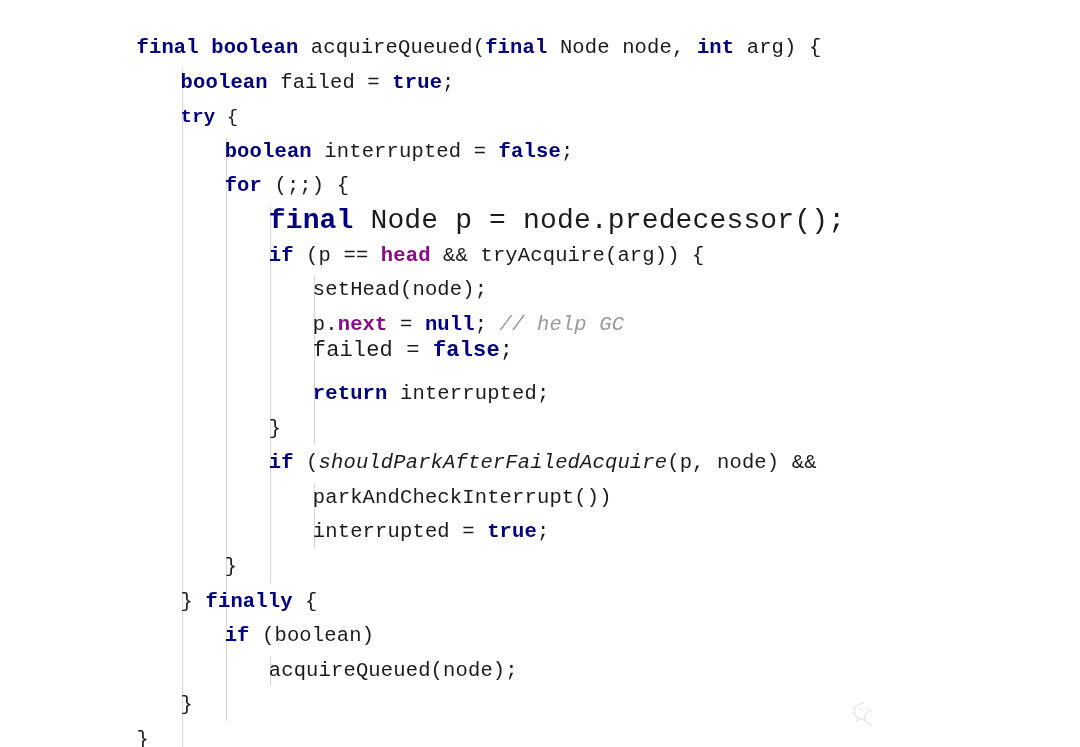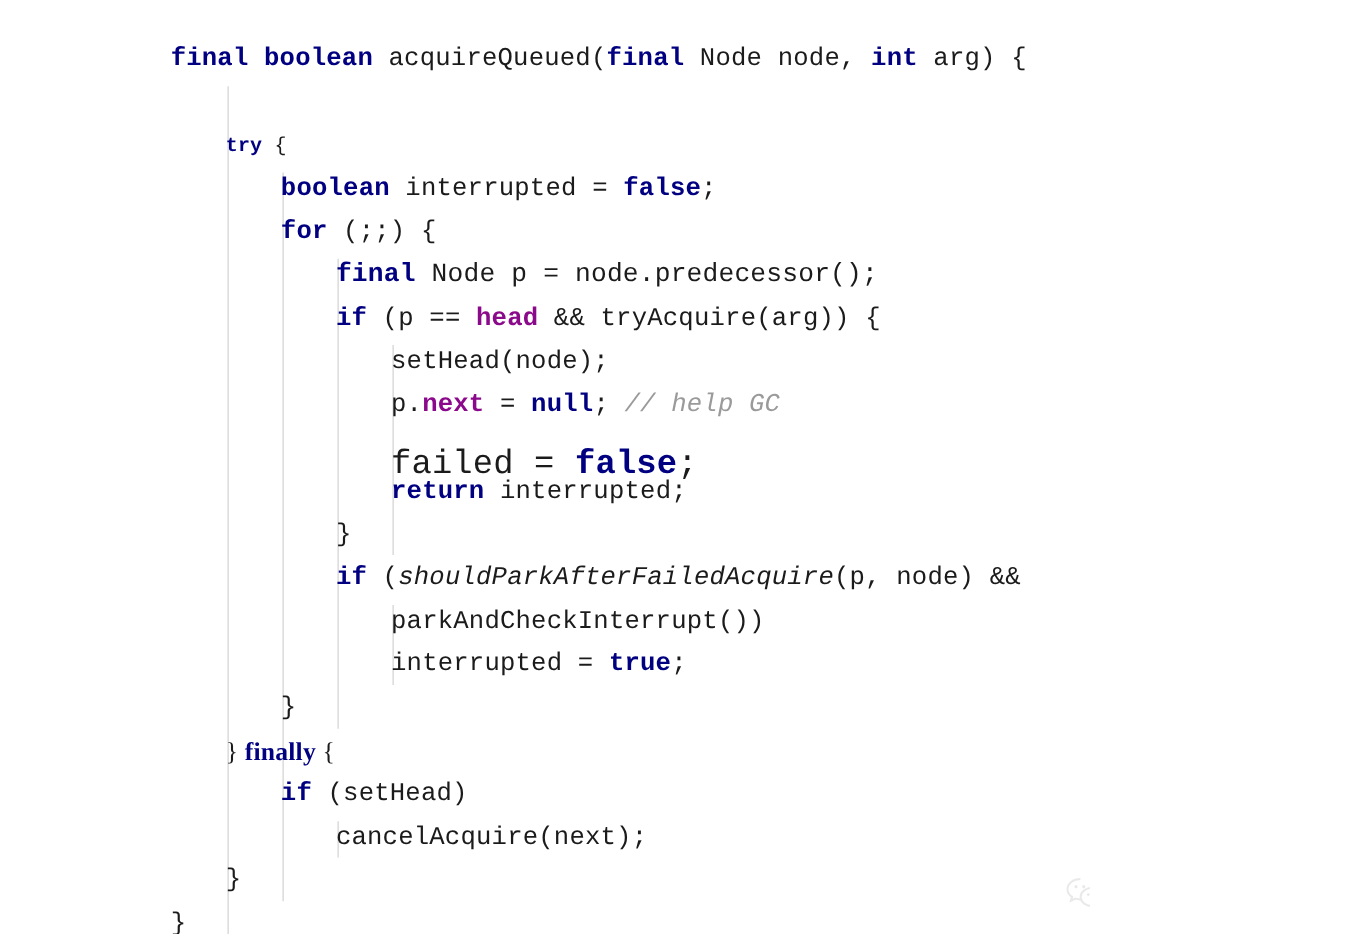--- a/index.html
+++ b/index.html
@@ -75,37 +75,38 @@
 <div id="screenshot">
 
   <div id="code-block">
       <div class="indent-guide" style="left: 182.08px; top: 51.6px; height: 687px; background: rgb(212, 212, 212);"></div>
       <div class="indent-guide" style="left: 226.16px; top: 120.8px; height: 583.2px; background: rgb(212, 212, 212);"></div>
       <div class="indent-guide" style="left: 270.24px; top: 190px; height: 375.6px; background: rgb(212, 212, 212);"></div>
       <div class="indent-guide" style="left: 314.32px; top: 259.2px; height: 168px; background: rgb(212, 212, 212);"></div>
       <div class="indent-guide" style="left: 314.32px; top: 466.8px; height: 64.2px; background: rgb(212, 212, 212);"></div>
       <div class="indent-guide" style="left: 270.24px; top: 639.8px; height: 29.6px; background: rgb(212, 212, 212);"></div>
       <div class="code-line" style="top: 14px; left: 136.5px; font-size: 20.5px;"><span class="tok-kw">final</span><span class="tok-plain"> </span><span class="tok-kw">boolean</span><span class="tok-plain"> acquireQueued(</span><span class="tok-kw">final</span><span class="tok-plain"> Node node, </span><span class="tok-kw">int</span><span class="tok-plain"> arg) {</span></div>
-      <div class="code-line" style="top: 83.2px; left: 180.58px; font-size: 16px;"><span class="tok-kw">try</span><span class="tok-plain"> {</span></div>
+      <div class="code-line" style="top: 48.6px; left: 180.58px; font-size: 20.5px;"><span class="tok-kw">boolean</span><span class="tok-plain"> failed = </span><span class="tok-kw">true</span><span class="tok-plain">;</span></div>
+      <div class="code-line" style="top: 83.2px; left: 180.58px; font-size: 19px;"><span class="tok-kw">try</span><span class="tok-plain"> {</span></div>
       <div class="code-line" style="top: 117.8px; left: 224.66px; font-size: 20.5px;"><span class="tok-kw">boolean</span><span class="tok-plain"> interrupted = </span><span class="tok-kw">false</span><span class="tok-plain">;</span></div>
       <div class="code-line" style="top: 152.4px; left: 224.66px; font-size: 20.5px;"><span class="tok-kw">for</span><span class="tok-plain"> (;;) {</span></div>
-      <div class="code-line" style="top: 187px; left: 268.74px; font-size: 21px;"><span class="tok-kw">final</span><span class="tok-plain"> Node p = node.predecessor();</span></div>
+      <div class="code-line" style="top: 187px; left: 268.74px; font-size: 28px;"><span class="tok-kw">final</span><span class="tok-plain"> Node p = node.predecessor();</span></div>
       <div class="code-line" style="top: 221.6px; left: 268.74px; font-size: 20.5px;"><span class="tok-kw">if</span><span class="tok-plain"> (p == </span><span class="tok-field">head</span><span class="tok-plain"> &amp;&amp; tryAcquire(arg)) {</span></div>
       <div class="code-line" style="top: 256.2px; left: 312.82px; font-size: 20.5px;"><span class="tok-plain">setHead(node);</span></div>
       <div class="code-line" style="top: 290.8px; left: 312.82px; font-size: 20.5px; text-align: center;"><span class="tok-plain">p.</span><span class="tok-field">next</span><span class="tok-plain"> = </span><span class="tok-kw">null</span><span class="tok-plain">; </span><span class="tok-comment">// help GC</span></div>
-      <div class="code-line" style="top: 338px; left: 312.82px; font-size: 27px;"><span class="tok-plain">failed = </span><span class="tok-kw">false</span><span class="tok-plain">;</span></div>
+      <div class="code-line" style="top: 317px; left: 312.82px; font-size: 22px;"><span class="tok-plain">failed = </span><span class="tok-kw">false</span><span class="tok-plain">;</span></div>
       <div class="code-line" style="top: 360px; left: 312.82px; font-size: 20.5px; text-align: right;"><span class="tok-kw">return</span><span class="tok-plain"> interrupted;</span></div>
       <div class="code-line" style="top: 394.6px; left: 268.74px; font-size: 20.5px;"><span class="tok-plain">}</span></div>
       <div class="code-line" style="top: 429.2px; left: 268.74px; font-size: 20.5px;"><span class="tok-kw">if</span><span class="tok-plain"> (</span><span class="tok-static">shouldParkAfterFailedAcquire</span><span class="tok-plain">(p, node) &amp;&amp;</span></div>
       <div class="code-line" style="top: 463.8px; left: 312.82px; font-size: 20.5px;"><span class="tok-plain">parkAndCheckInterrupt())</span></div>
       <div class="code-line" style="top: 498.4px; left: 312.82px; font-size: 20.5px; text-align: center;"><span class="tok-plain">interrupted = </span><span class="tok-kw">true</span><span class="tok-plain">;</span></div>
       <div class="code-line" style="top: 533px; left: 224.66px; font-size: 20.5px;"><span class="tok-plain">}</span></div>
-      <div class="code-line" style="top: 567.6px; left: 180.58px; font-size: 20.5px; font-family: Liberation Serif, serif;"><span class="tok-plain">} </span><span class="tok-kw">finally</span><span class="tok-plain"> {</span></div>
-      <div class="code-line" style="top: 602.2px; left: 224.66px; font-size: 20.5px;"><span class="tok-kw">if</span><span class="tok-plain"> (setHead)</span></div>
-      <div class="code-line" style="top: 636.8px; left: 268.74px; font-size: 20.5px;"><span class="tok-plain">cancelAcquire(next);</span></div>
+      <div class="code-line" style="top: 567.6px; left: 180.58px; font-size: 20.5px;"><span class="tok-plain">} </span><span class="tok-kw">finally</span><span class="tok-plain"> {</span></div>
+      <div class="code-line" style="top: 602.2px; left: 224.66px; font-size: 20.5px;"><span class="tok-kw">if</span><span class="tok-plain"> (boolean)</span></div>
+      <div class="code-line" style="top: 636.8px; left: 268.74px; font-size: 20.5px;"><span class="tok-plain">acquireQueued(node);</span></div>
       <div class="code-line" style="top: 671.4px; left: 180.58px; font-size: 20.5px;"><span class="tok-plain">}</span></div>
       <div class="code-line" style="top: 706px; left: 136.5px; font-size: 20.5px;"><span class="tok-plain">}</span></div>
     </div>
 
   <div id="watermark" style="left: 852px; top: 684px;">
     <span class="wm-logo">
       <svg viewBox="0 0 34 30" width="34" height="30" aria-hidden="true">
         <g fill="none" stroke="#dcdcdc" stroke-width="1.6">
           <path d="M12.3 2.2C6.5 2.2 2 5.9 2 10.3c0 2.5 1.4 4.7 3.7 6.2l-1 3.2 3.6-1.8c1.2 .4 2.6 .6 4 .6 .5 0 1 0 1.5-.1"></path>
           <path d="M21.5 9.4c-5 0-9 3.2-9 7.2 0 4 4 7.2 9 7.2 1.1 0 2.2-.2 3.2-.5l3.3 1.6-.9-2.8c1.9-1.3 3.1-3.2 3.1-5.5 0-4-4-7.2-8.7-7.2z"></path>

